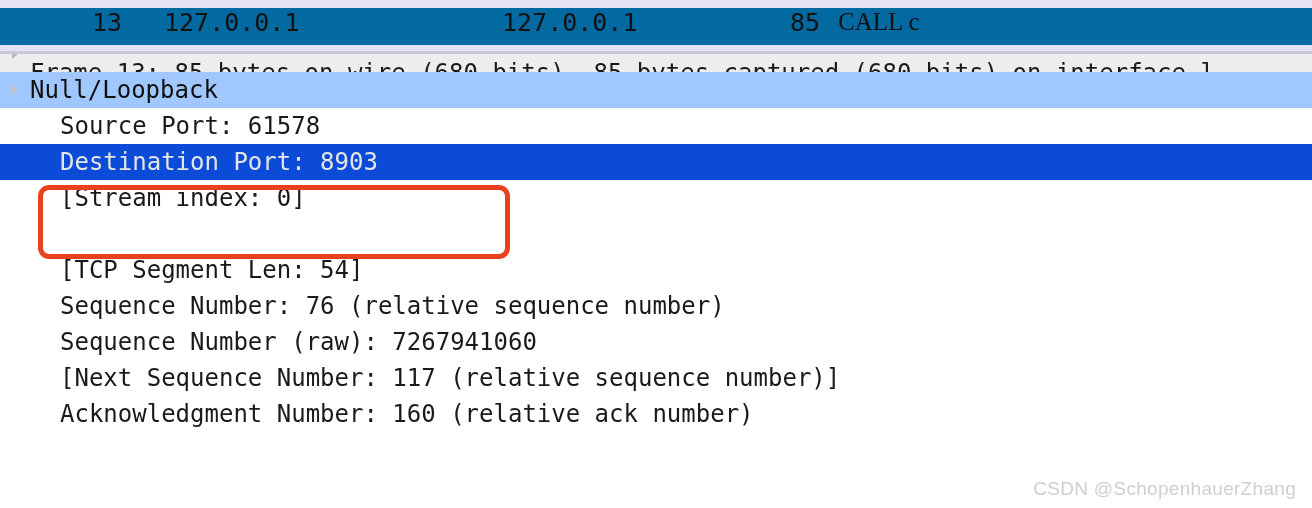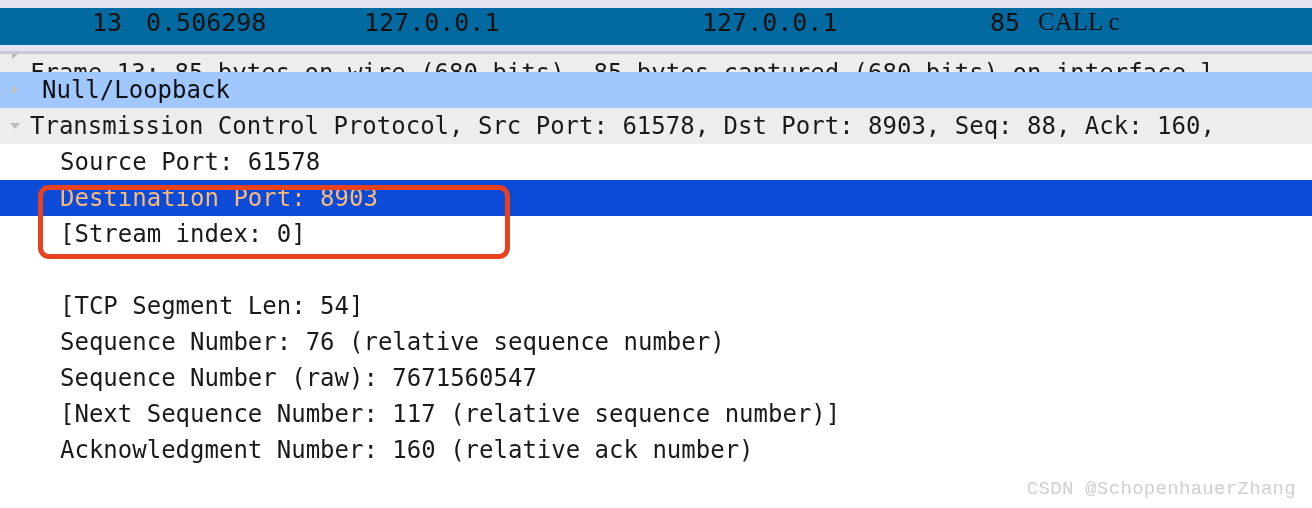--- a/index.html
+++ b/index.html
@@ -73,22 +73,22 @@
     position: relative;
     height: 36px;
     display: flex;
     align-items: center;
     white-space: nowrap;
     font-size: 24px;
     color: #1a1a1a;
     overflow: hidden;
   }
   .tree-row.shaded { background: #ededed; }
-  .tree-row.sel-inactive { background: #a0c8fe; color: #101010; gap: 12px; }
-  .tree-row.sel-active   { background: #0b4bd8; color: #fdba74; }
+  .tree-row.sel-inactive { background: #a0c8fe; color: #101010; }
+  .tree-row.sel-active   { background: #0b4bd8; color: #e5e5e5; }
 
   
   .tree-row.clipped {
     height: 18px;
     background: #ededed;
     align-items: flex-end;
   }
   .tree-row.clipped .label {
     line-height: 18px;
     position: relative;
@@ -123,39 +123,38 @@
     box-sizing: border-box;
     pointer-events: none;
     z-index: 30;
   }
 
   
   .watermark {
     position: absolute;
     right: 16px;
     bottom: 8px;
-    font-family: Liberation Mono, monospace;
+    font-family: Liberation Sans, sans-serif;
     font-size: 19px;
     color: #cfcfcf;
     letter-spacing: 0.3px;
     z-index: 40;
     white-space: nowrap;
   }
 </style>
 </head>
 <body>
 
 <div id="app">
 
   <div class="packet-list">
     <div class="pl-topedge"></div>
 
     <div class="packet-row">
       <span class="col col-no">13</span>
-      <span class="col col-time">0.506298</span>
       <span class="col col-src">127.0.0.1</span>
       <span class="col col-dst">127.0.0.1</span>
       <span class="col col-len">85</span>
       <span class="col col-info">CALL c</span>
     </div>
 
     <div class="pl-botedge"></div>
     <div class="pl-divider"></div>
   </div>
 
@@ -173,28 +172,20 @@
     <div class="tree-row sel-inactive">
       <span class="twisty">
         <svg width="14" height="14" viewBox="0 0 14 14">
             <path d="M4 2 L10 7 L4 12 Z" fill="#c0c0c0"></path>
           </svg>
       </span>
       <span class="label">Null/Loopback</span>
     </div>
 
 
-    <div class="tree-row shaded">
-      <span class="twisty">
-        <svg width="14" height="14" viewBox="0 0 14 14">
-            <path d="M2 4 L12 4 L7 10 Z" fill="#bcbcbc"></path>
-          </svg>
-      </span>
-      <span class="label">Transmission Control Protocol, Src Port: 61578, Dst Port: 8903, Seq: 88, Ack: 160,</span>
-    </div>
 
     <div class="tree-row">
       <span class="twisty"></span>
       <span class="label indent-1">Source Port: 61578</span>
     </div>
 
     <div class="tree-row sel-active">
       <span class="twisty"></span>
       <span class="label indent-1">Destination Port: 8903</span>
     </div>
@@ -213,21 +204,21 @@
       <span class="label indent-1">[TCP Segment Len: 54]</span>
     </div>
 
     <div class="tree-row">
       <span class="twisty"></span>
       <span class="label indent-1">Sequence Number: 76    (relative sequence number)</span>
     </div>
 
     <div class="tree-row">
       <span class="twisty"></span>
-      <span class="label indent-1">Sequence Number (raw): 7671560547</span>
+      <span class="label indent-1">Sequence Number (raw): 7267941060</span>
     </div>
 
     <div class="tree-row">
       <span class="twisty"></span>
       <span class="label indent-1">[Next Sequence Number: 117    (relative sequence number)]</span>
     </div>
 
     <div class="tree-row">
       <span class="twisty"></span>
       <span class="label indent-1">Acknowledgment Number: 160    (relative ack number)</span>

